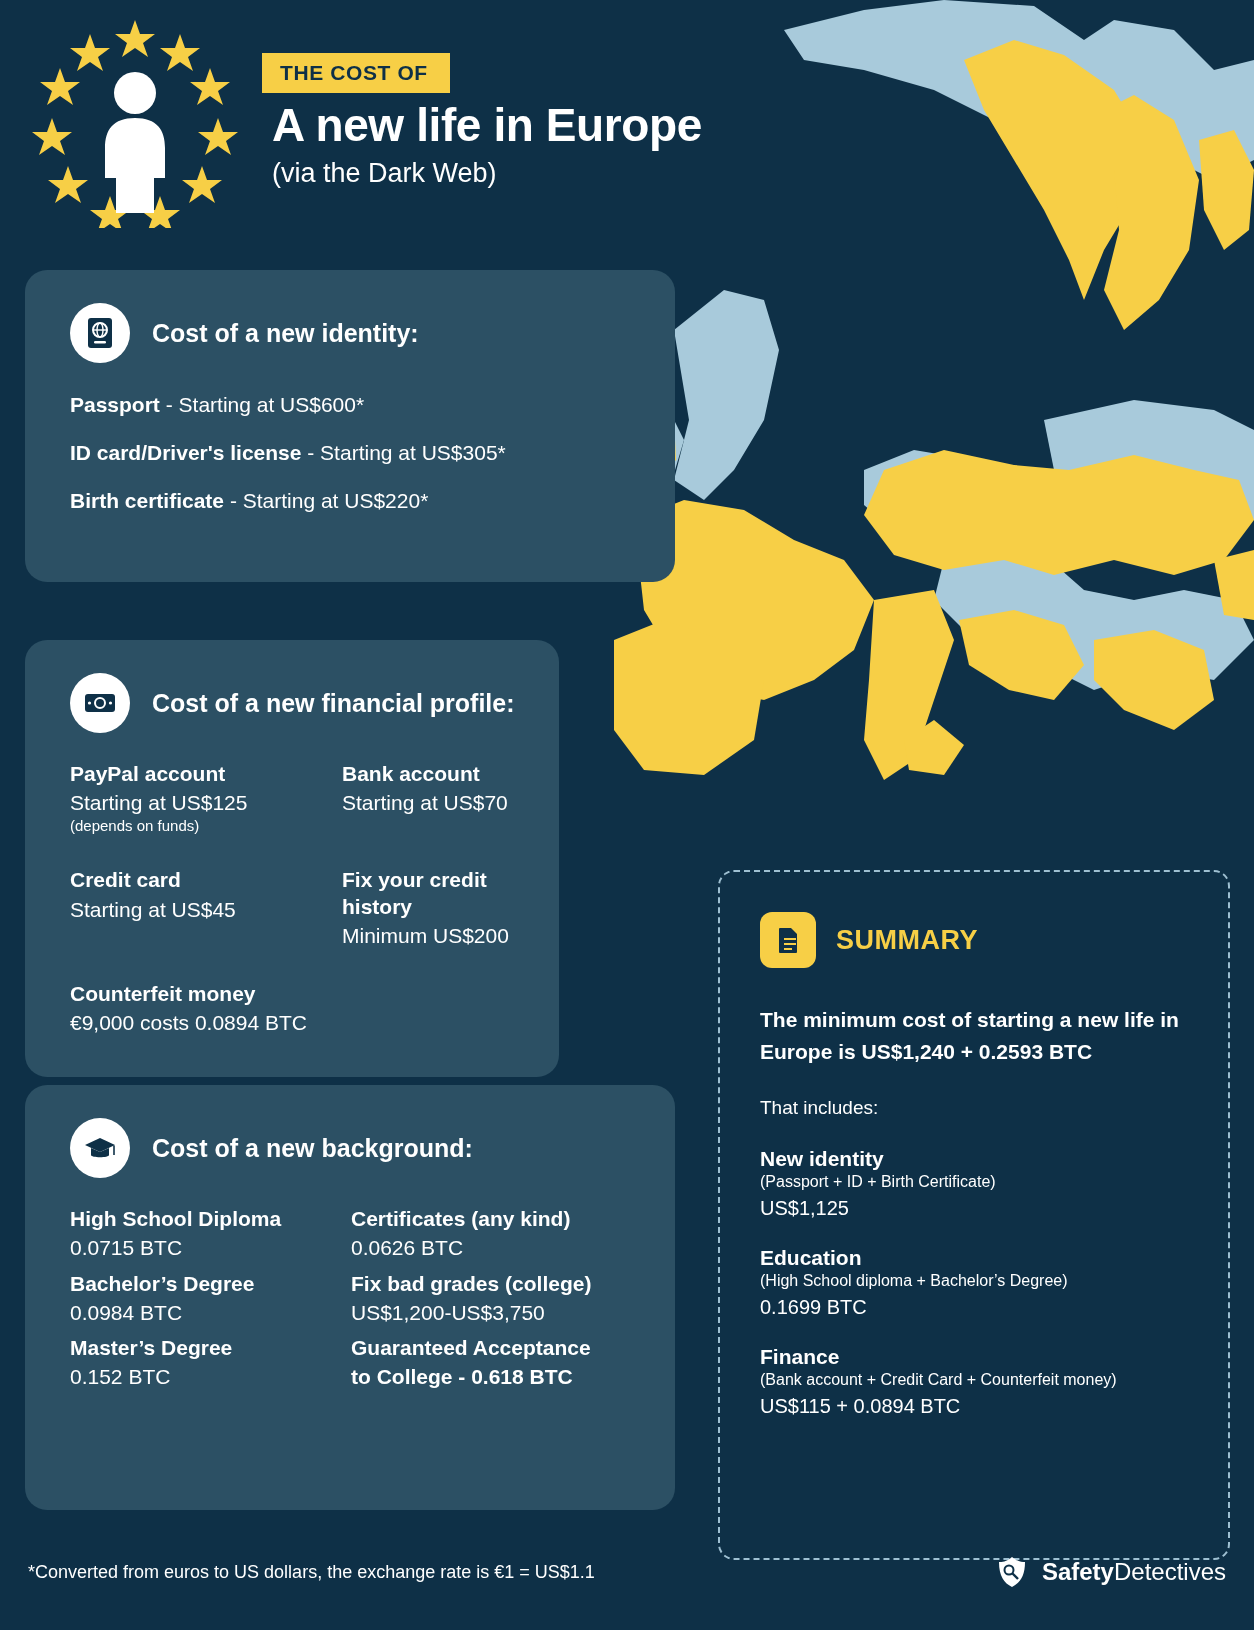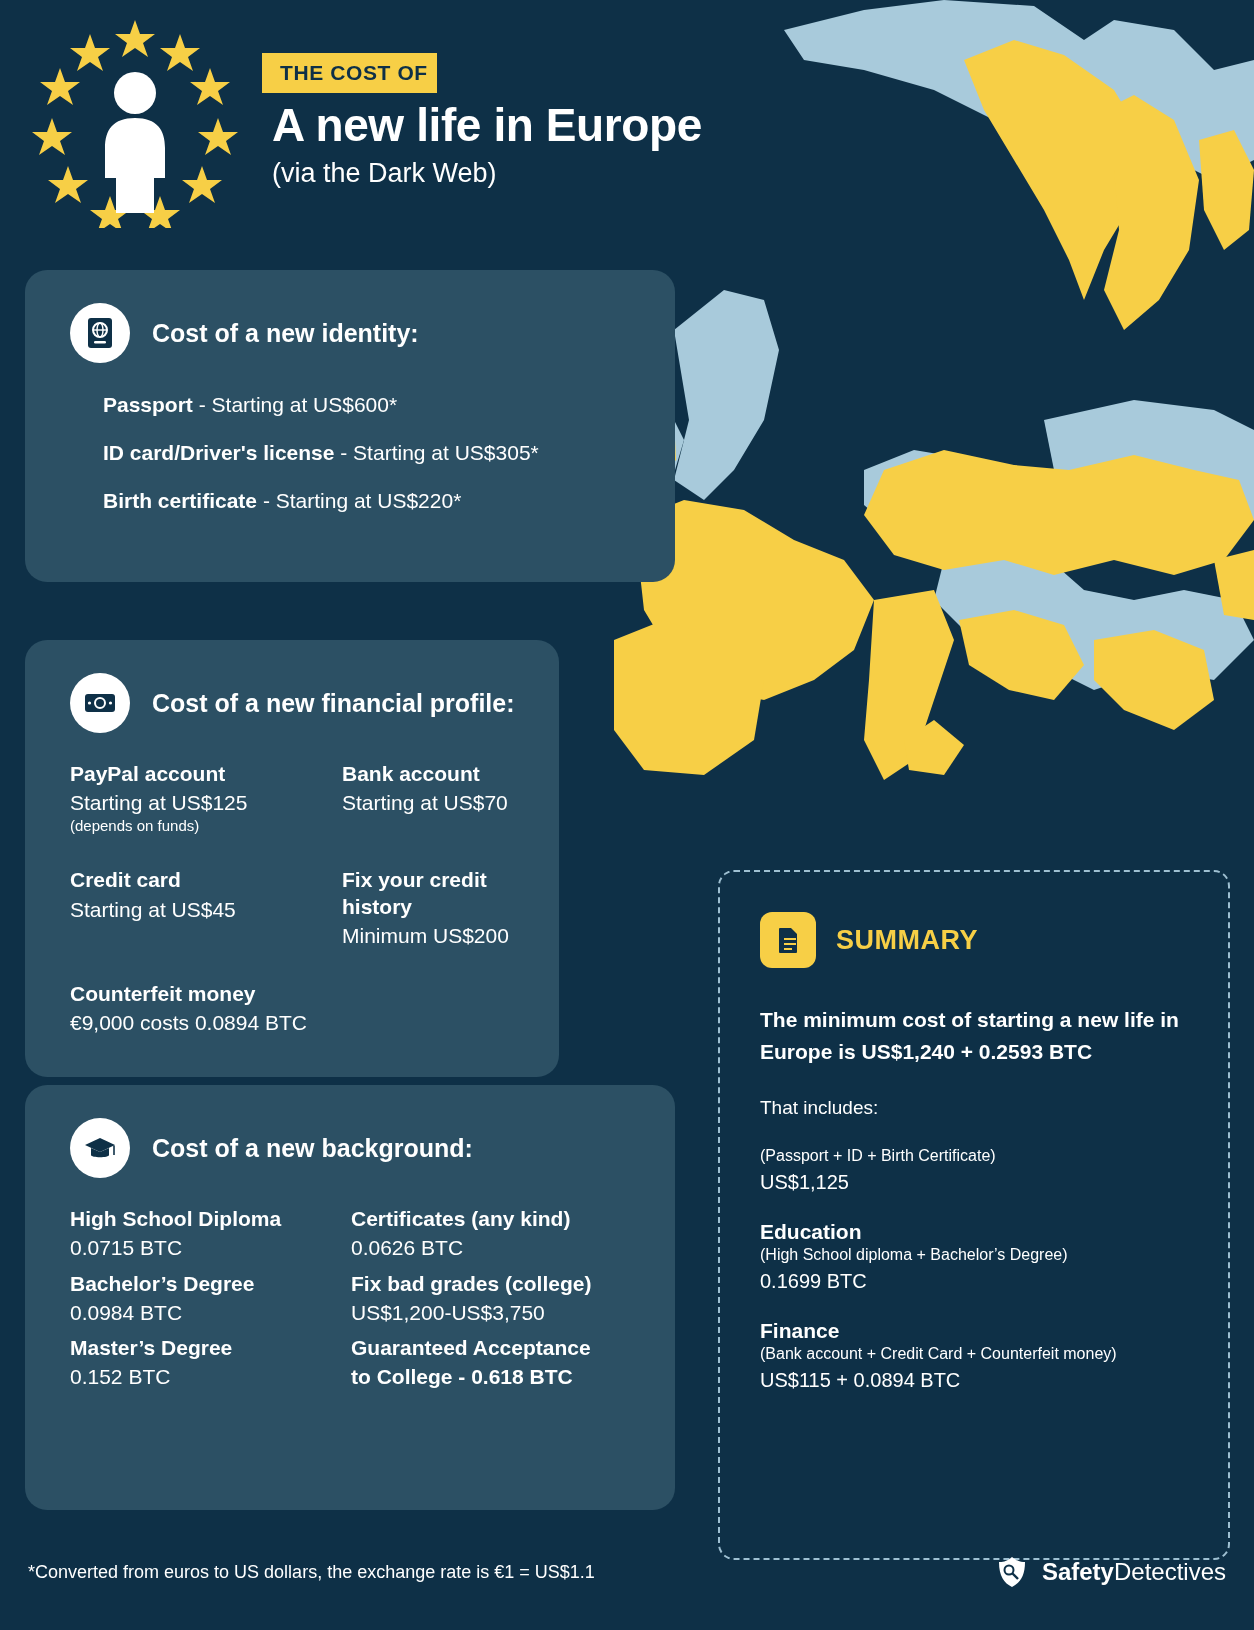--- a/index.html
+++ b/index.html
@@ -44,21 +44,21 @@
   .emblem svg { width: 100%; height: 100%; display: block; }
 
   .cost-of-tag {
     position: absolute;
     left: 262px; top: 53px;
     background: #f7cf46;
     color: #0e3047;
     font-weight: bold;
     font-size: 21px;
     letter-spacing: 0.6px;
-    padding: 8px 9px 8px 18px;
+    padding: 8px 22px 8px 18px;
   }
   .main-title {
     position: absolute;
     left: 272px; top: 98px;
     font-size: 46px;
     font-weight: bold;
     letter-spacing: -0.4px;
     color: #ffffff;
     white-space: nowrap;
   }
@@ -95,21 +95,21 @@
     justify-content: center;
     flex: 0 0 auto;
   }
   .circ-icon svg { display: block; }
   .panel-title {
     font-size: 25px;
     font-weight: bold;
     color: #ffffff;
   }
 
-  .ident-list { padding: 30px 0 0 45px; margin-left: 33px; }
+  .ident-list { padding: 30px 0 0 45px; }
   .ident-row {
     font-size: 21px;
     margin-bottom: 24px;
     color: #ffffff;
   }
   .ident-row b { font-weight: bold; }
 
   .grid2 {
     display: grid;
     grid-template-columns: 272px 1fr;
@@ -376,20 +376,21 @@
           <rect x="11" y="23" width="8" height="2" fill="#f7cf46"></rect>
         </svg>
       </span>
       <span class="sum-title">SUMMARY</span>
     </div>
 
     <div class="sum-lead">The minimum cost of starting a new life in Europe is US$1,240 + 0.2593 BTC</div>
     <div class="sum-includes">That includes:</div>
 
     <div class="sum-block">
+      <div class="b-title">New identity</div>
       <div class="b-note">(Passport + ID + Birth Certificate)</div>
       <div class="b-val">US$1,125</div>
     </div>
     <div class="sum-block">
       <div class="b-title">Education</div>
       <div class="b-note">(High School diploma + Bachelor’s Degree)</div>
       <div class="b-val"> 0.1699 BTC</div>
     </div>
     <div class="sum-block">
       <div class="b-title">Finance</div>

